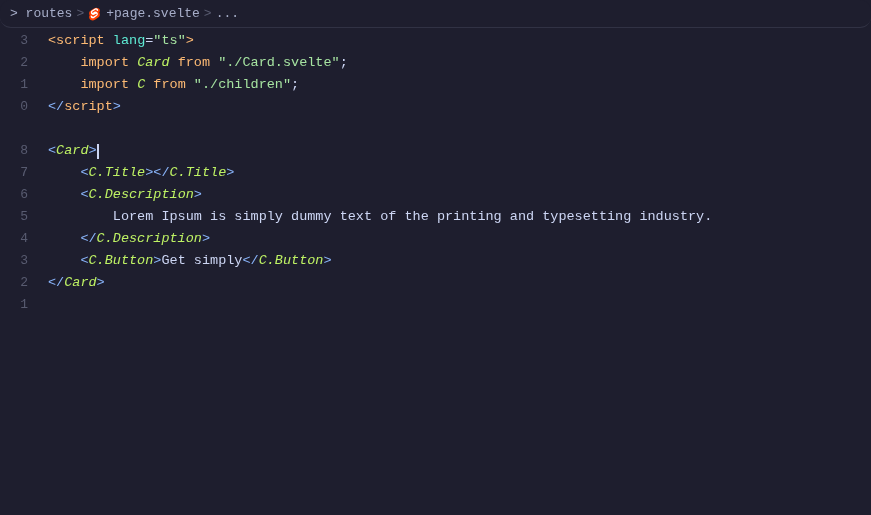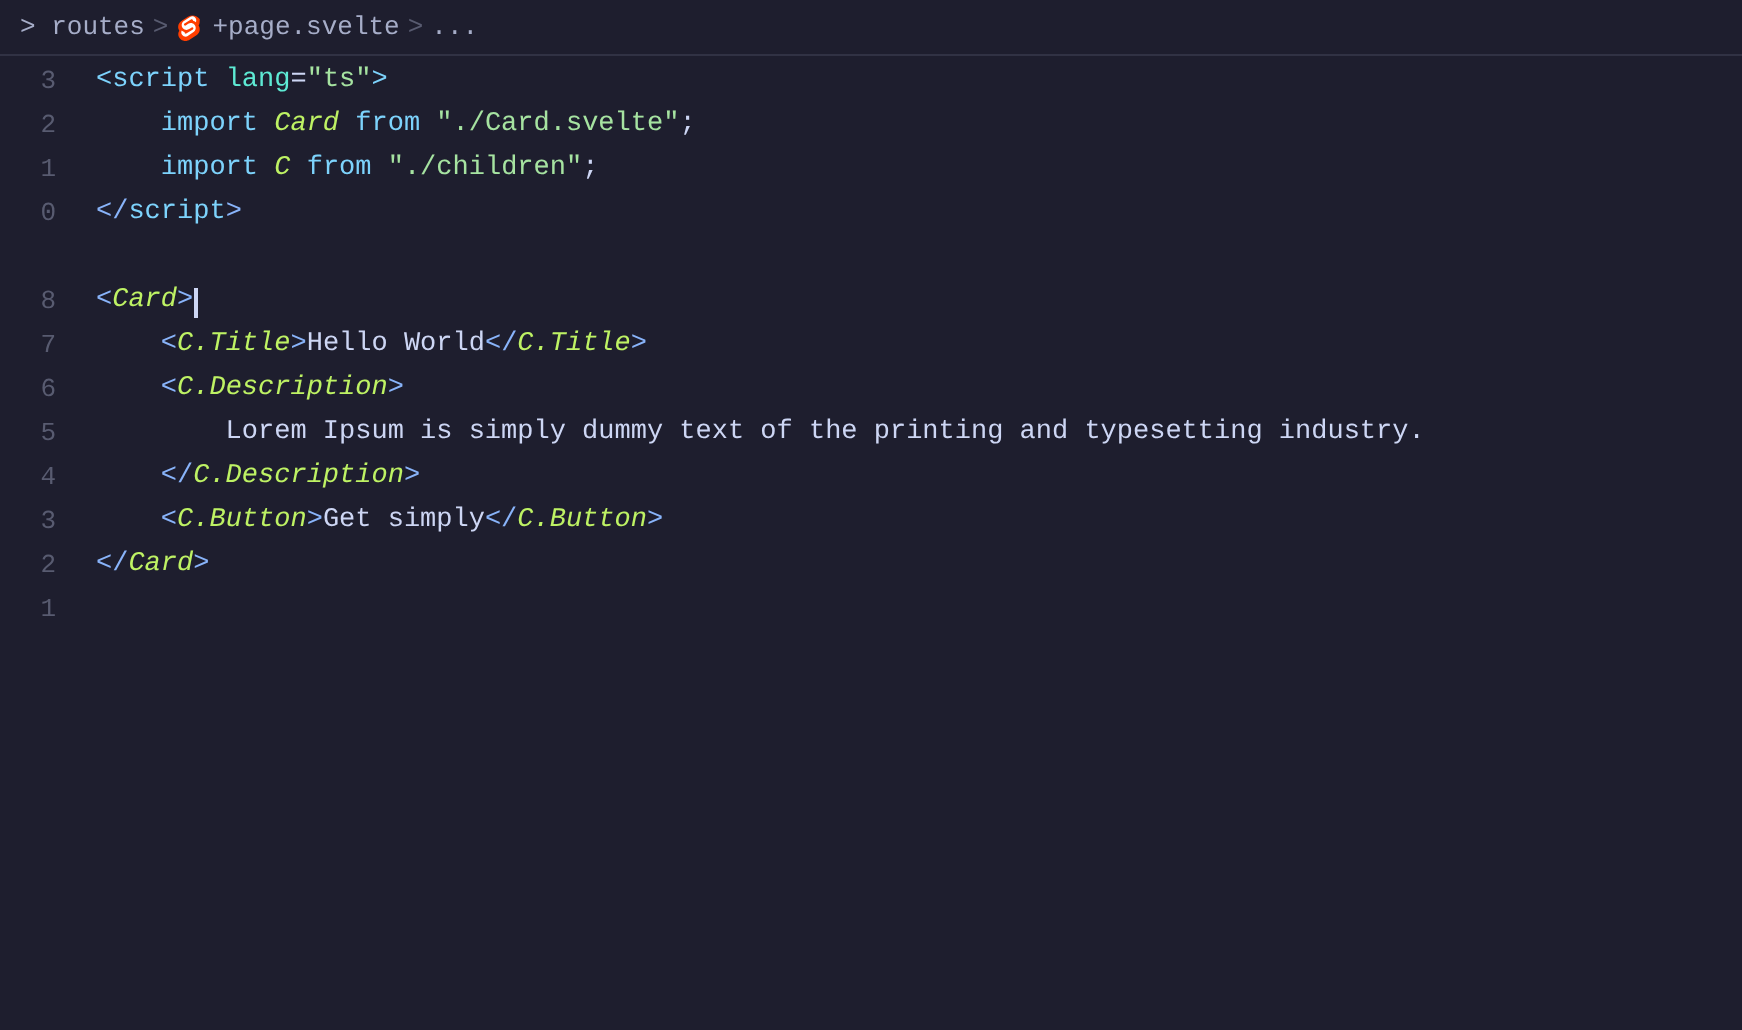--- a/index.html
+++ b/index.html
@@ -28,20 +28,21 @@
     .breadcrumb-bar {
       display: flex;
       align-items: center;
       background-color: #1e1e2e;
       padding: 4px 10px;
       font-size: 13px;
       color: #a6adc8;
       border-bottom: 1px solid #313244;
       gap: 4px;
       height: 28px;
+      border-radius: 11px;
     }
 
     .breadcrumb-sep {
       color: #585b70;
     }
 
     .breadcrumb-item {
       color: #a6adc8;
     }
 
@@ -92,21 +93,21 @@
     .code-line {
       display: flex;
       align-items: center;
       padding: 0 12px;
       white-space: pre;
       height: 22px;
       font-size: 13.5px;
     }
 
     
-    .kw { color: #7dd3fc; } 
+    .kw { color: #fdba74; } 
     .tag { color: #89b4fa; } 
     .attr { color: #5eead4; } 
     .str { color: #a6e3a1; } 
     .punct { color: #cdd6f4; } 
     .comp-name { color: #bef264; font-style: italic; } 
     .text-content { color: #cdd6f4; }
     .cursor {
       display: inline-block;
       width: 2px;
       height: 15px;
@@ -182,21 +183,21 @@
         <span class="tag">&lt;/</span><span class="kw">script</span><span class="tag">&gt;</span>
       </div>
 
       <div class="code-line">&nbsp;</div>
 
       <div class="code-line">
         <span class="tag">&lt;</span><span class="comp-name">Card</span><span class="tag">&gt;</span><span class="cursor"></span>
       </div>
 
       <div class="code-line">
-        <span>&nbsp;&nbsp;&nbsp;&nbsp;</span><span class="tag">&lt;</span><span class="comp-name">C.Title</span><span class="tag">&gt;</span><span class="text-content">Hello World</span><span class="tag">&lt;/</span><span class="comp-name">C.Title</span><span class="tag">&gt;</span>
+        <span>&nbsp;&nbsp;&nbsp;&nbsp;</span><span class="tag">&lt;</span><span class="comp-name">C.Title</span><span class="tag">&gt;</span><span class="tag">&lt;/</span><span class="comp-name">C.Title</span><span class="tag">&gt;</span>
       </div>
 
       <div class="code-line">
         <span>&nbsp;&nbsp;&nbsp;&nbsp;</span><span class="tag">&lt;</span><span class="comp-name">C.Description</span><span class="tag">&gt;</span>
       </div>
 
       <div class="code-line">
         <span class="text-content">&nbsp;&nbsp;&nbsp;&nbsp;&nbsp;&nbsp;&nbsp;&nbsp;Lorem Ipsum is simply dummy text of </span><span class="text-content">the</span><span class="text-content"> printing and typesetting industry.</span>
       </div>
 

